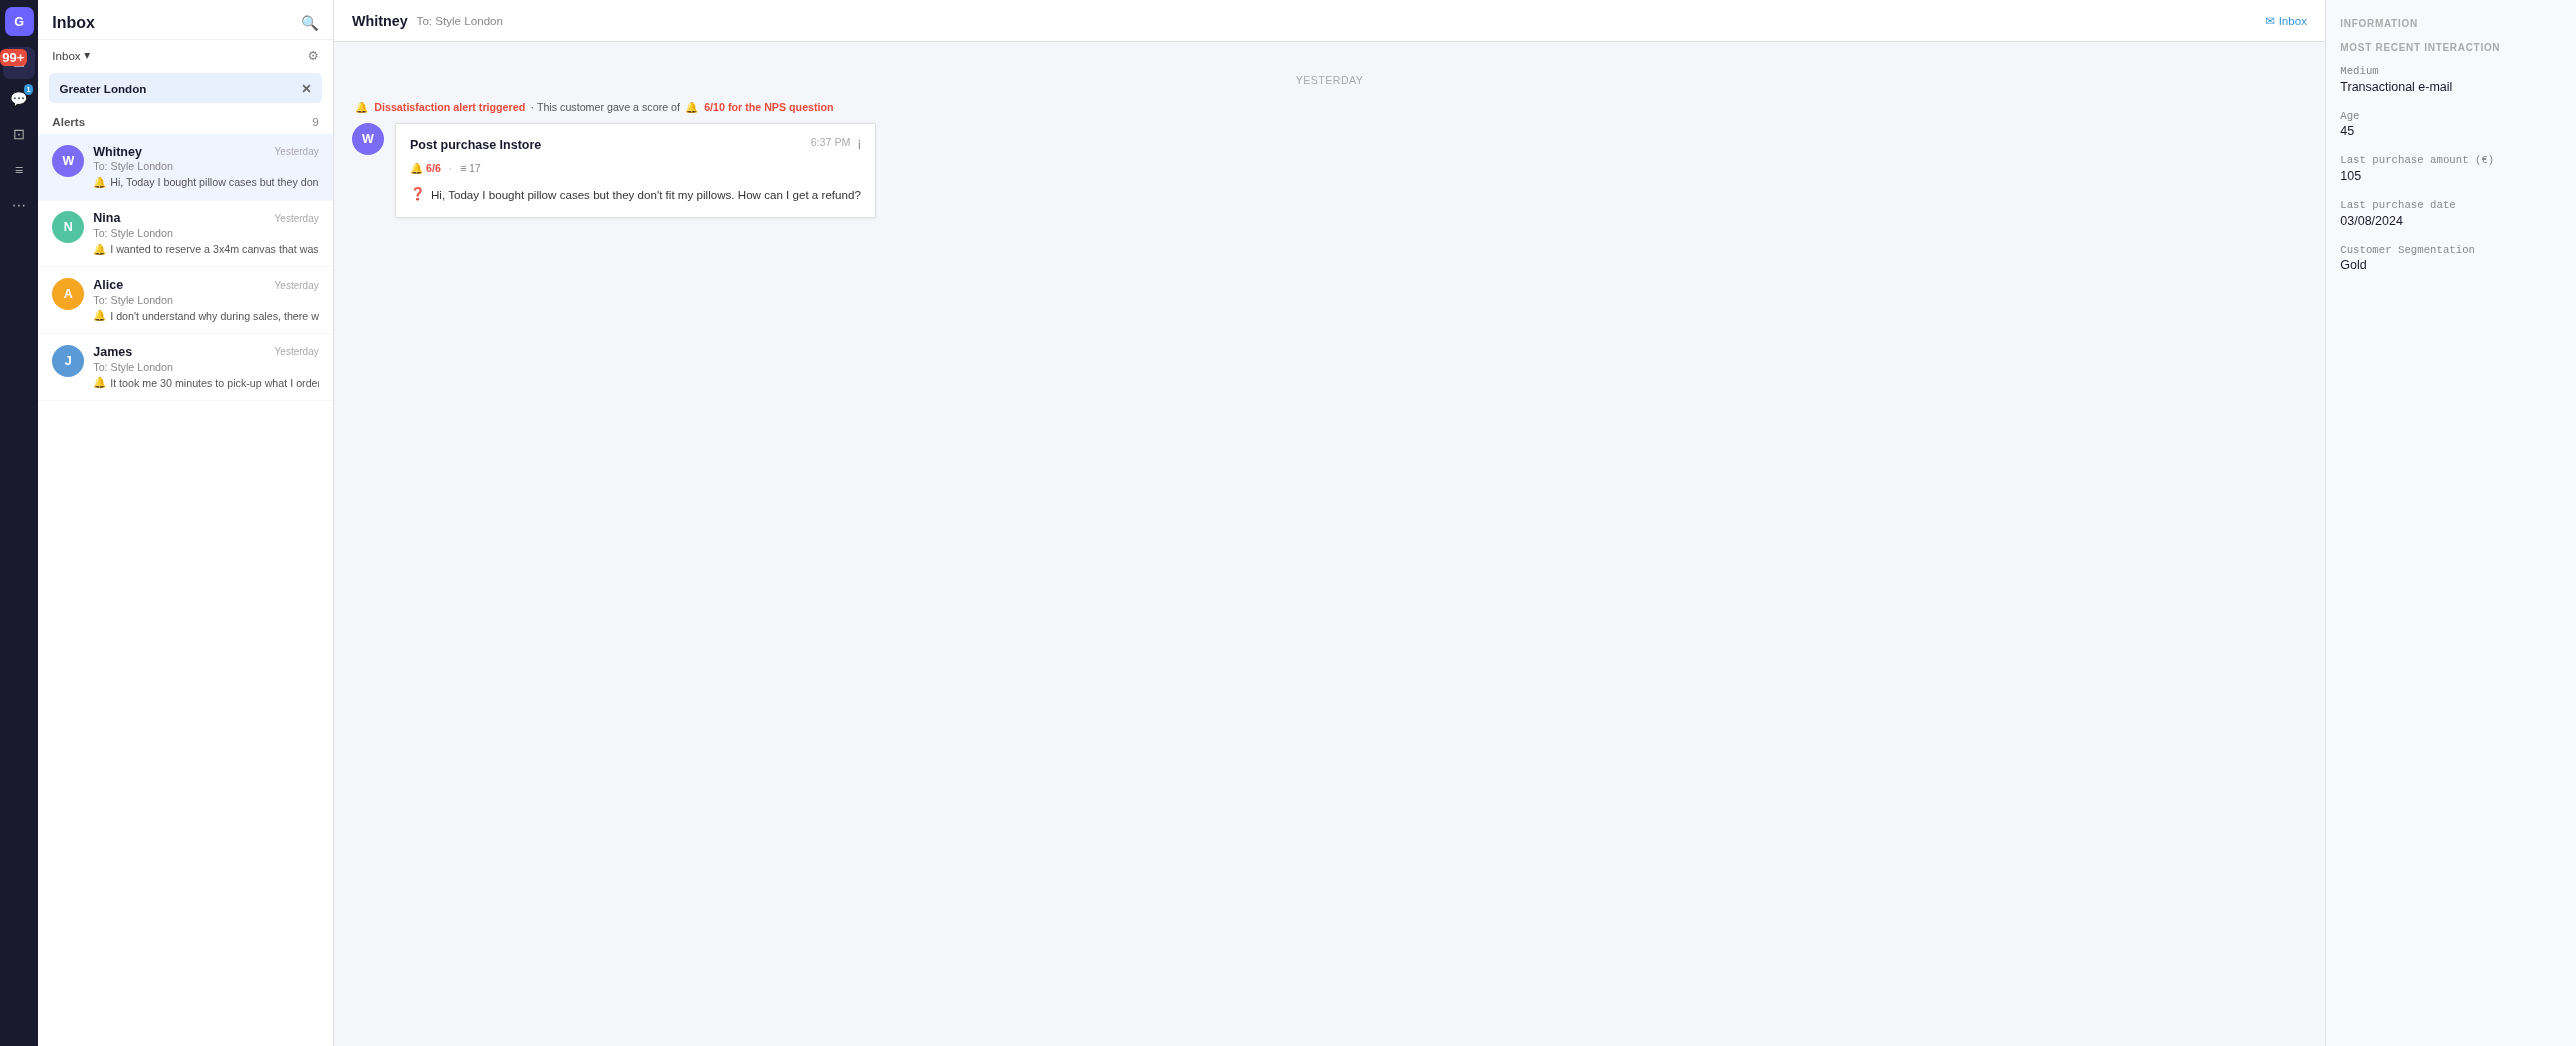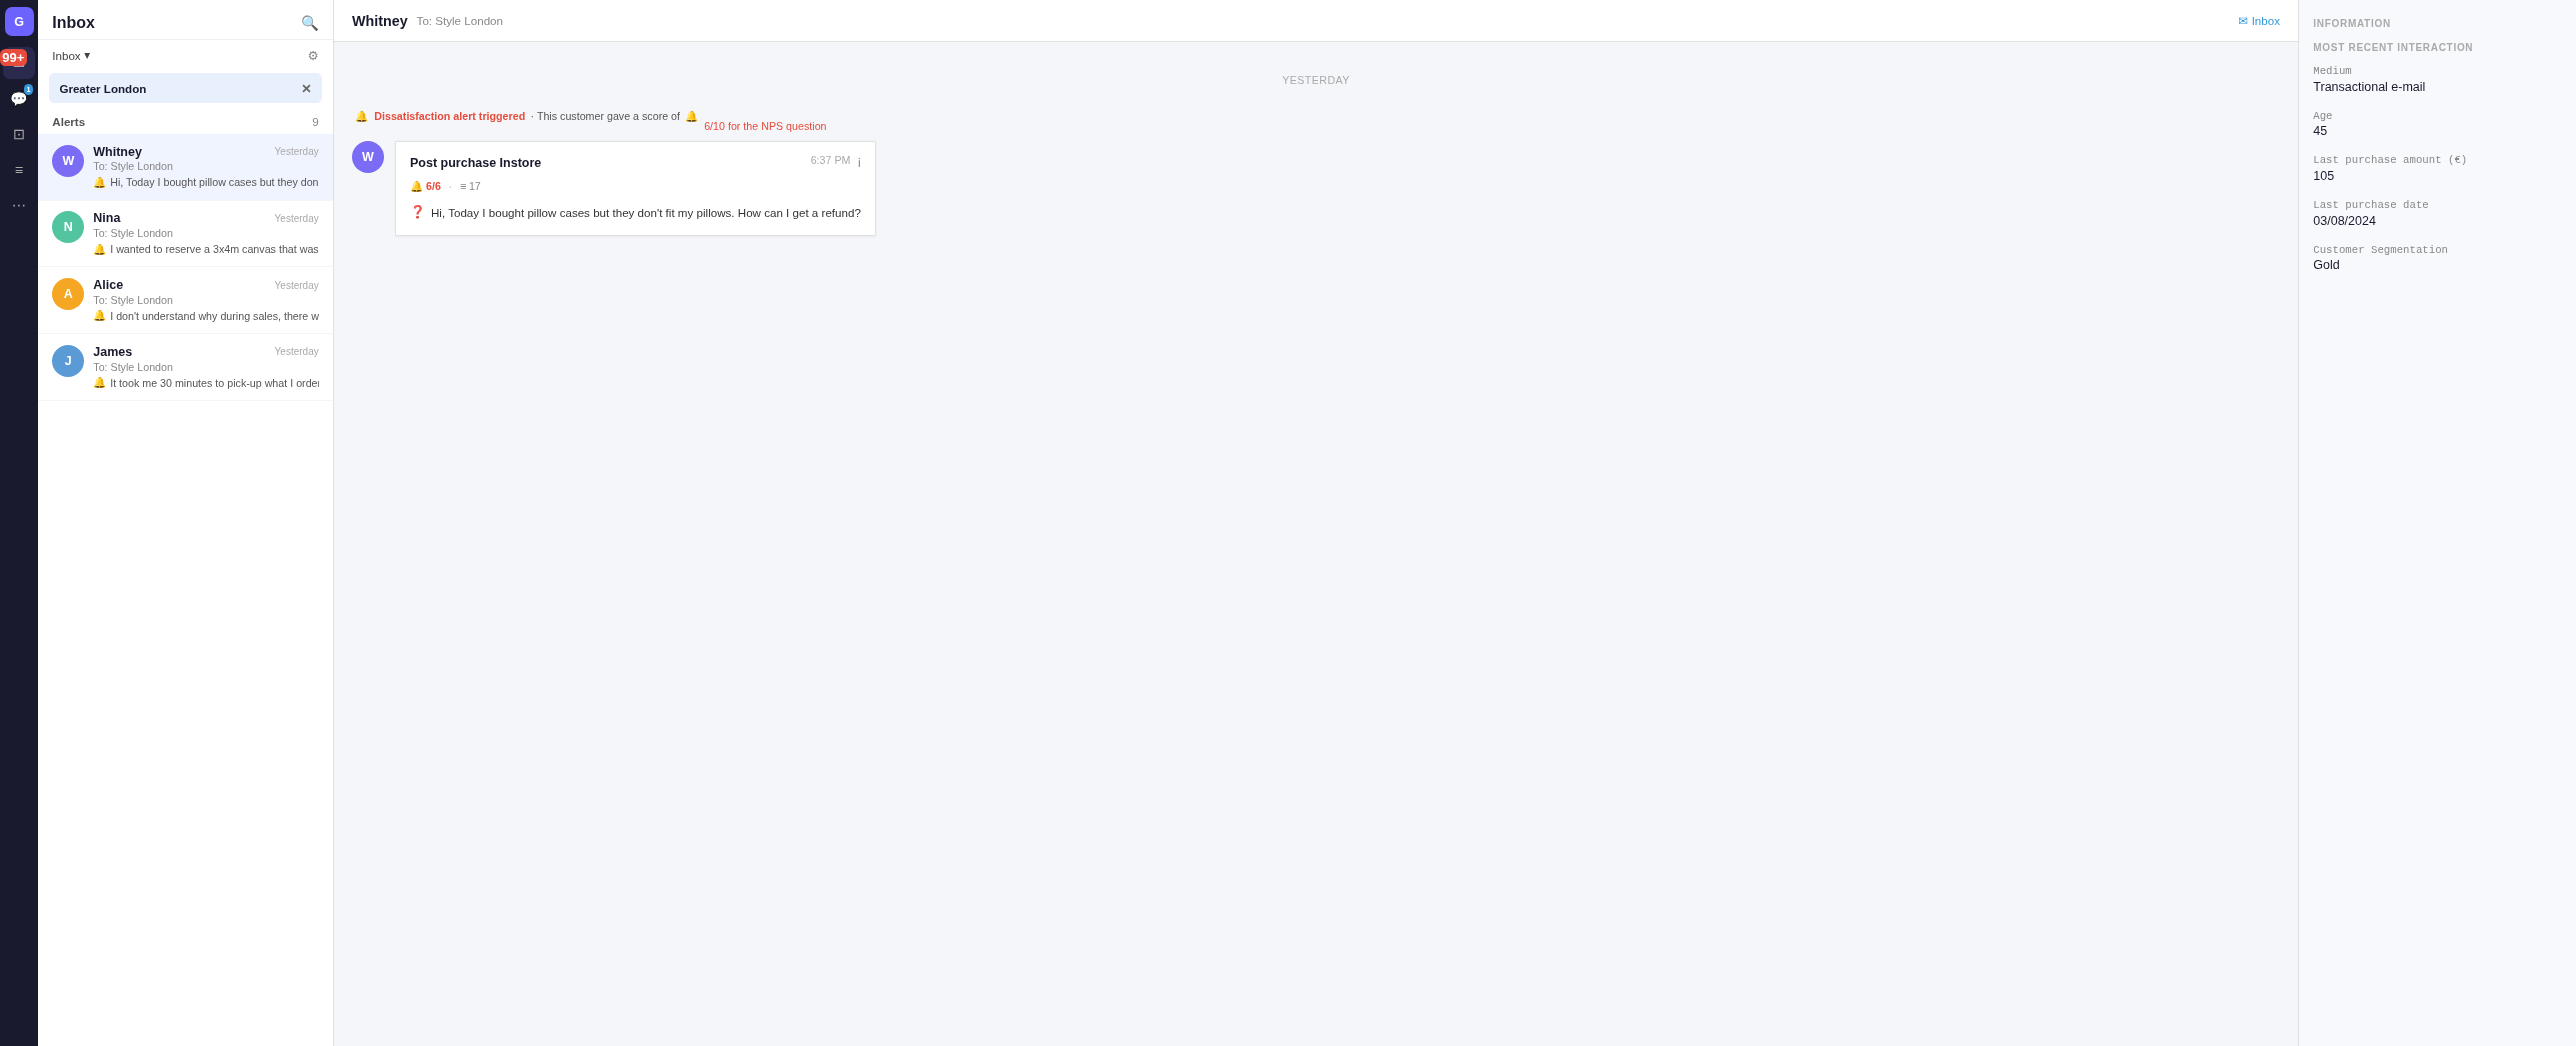--- a/index.html
+++ b/index.html
@@ -314,21 +314,21 @@
       font-size: 12.5px;
     }
     .info-icon {
       color: #888;
       cursor: pointer;
       font-size: 12.5px;
     }
 
     
     .right-panel {
-      width: 278px;
+      width: 251px;
       background: #f8f9fc;
       border-left: 0.9px solid #e0e0e0;
       padding: 18px 14.3px;
       overflow-y: auto;
       flex-shrink: 0;
     }
     .panel-section-title {
       font-size: 10px;
       font-weight: 700;
       color: #aaa;
@@ -470,21 +470,21 @@
   </div>
 
   <div class="chat-area">
     <div class="date-divider">YESTERDAY</div>
 
     <div class="alert-banner">
       <span style="color:#e74c3c;">🔔</span>
       <strong style="color:#e74c3c;">Dissatisfaction alert triggered</strong>
       <span style="color:#555;">· This customer gave a score of</span>
       <span style="color:#e74c3c;">🔔</span>
-      <span style="color:#e74c3c; font-weight:400;margin-top:19px;">6/10 for the NPS question</span>
+      <span style="color:#e74c3c; font-weight:700;">6/10 for the NPS question</span>
     </div>
 
     <div class="message-row">
       <div class="msg-avatar">W</div>
       <div class="message-card">
         <div class="msg-card-header">
           <span class="msg-card-title">Post purchase Instore</span>
           <div style="display:flex;align-items:flex-start;gap:7.2px;">
             <span class="msg-card-time">6:37 PM</span>
             <span class="info-icon">ℹ</span>

